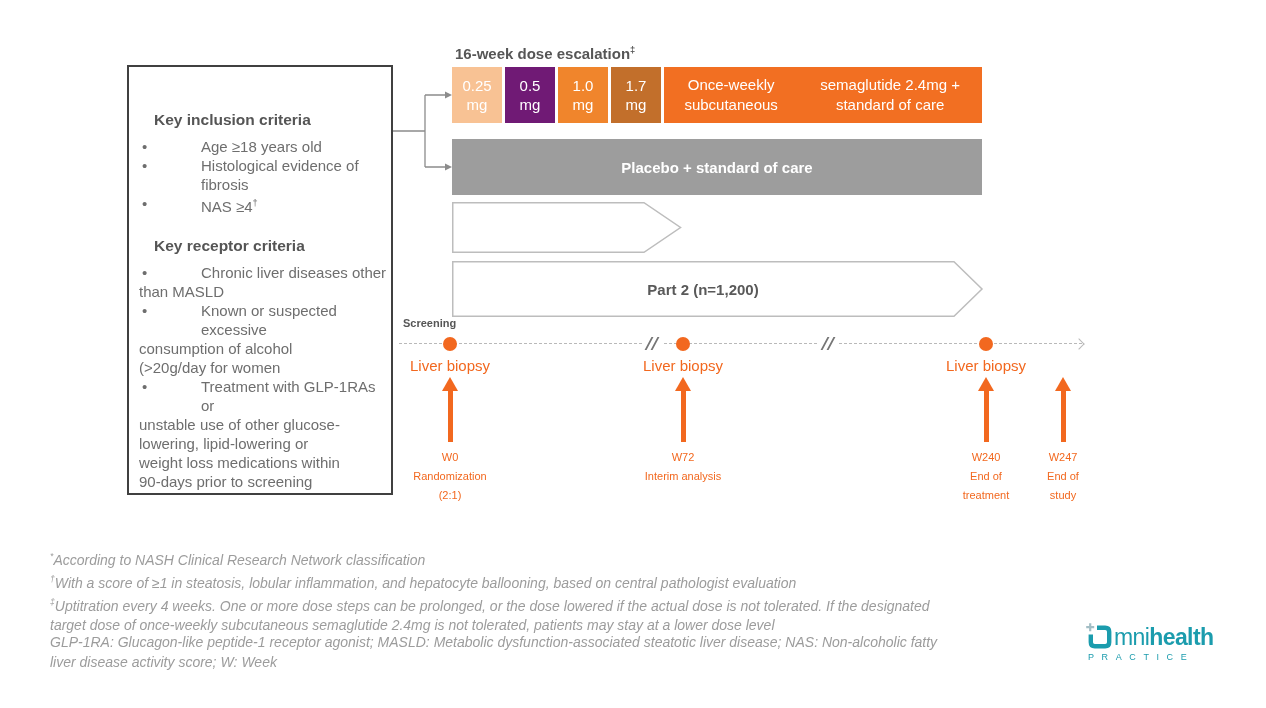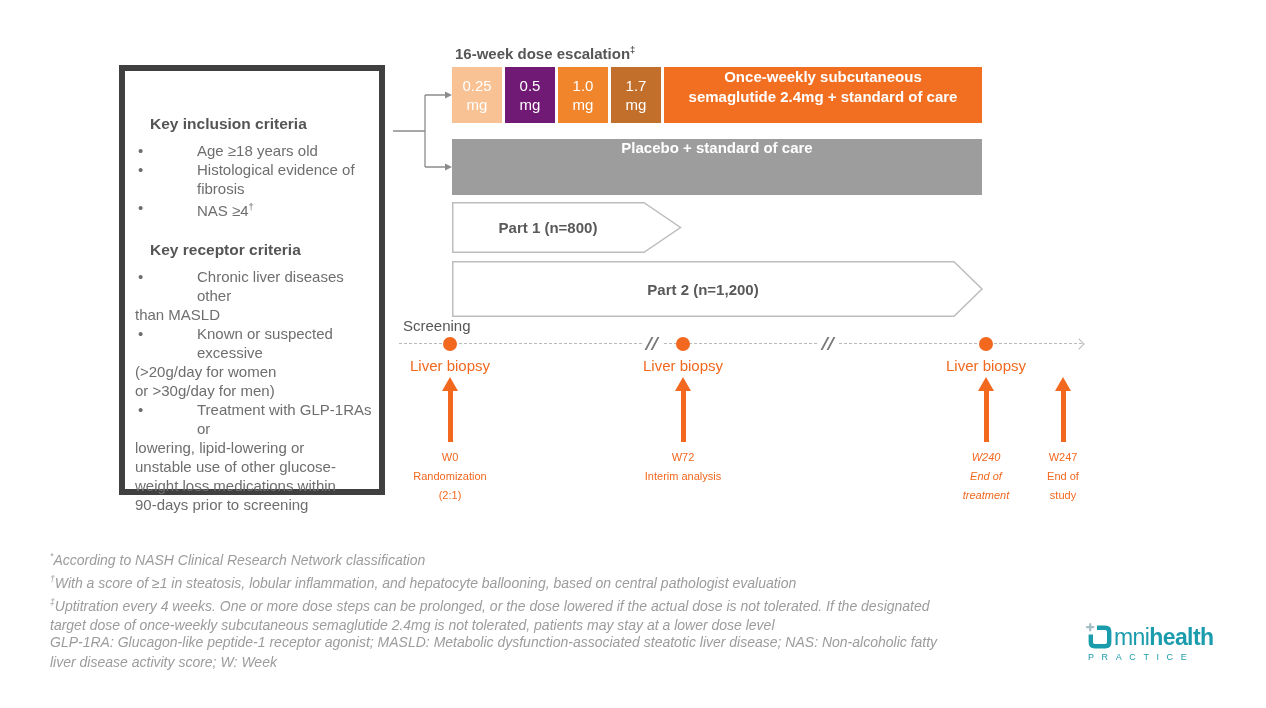--- a/index.html
+++ b/index.html
@@ -8,52 +8,52 @@
     --textgray:#6E6E6E;
     --darkgray:#565656;
     --linegray:#B9B9B9;
   }
   html,body{margin:0;padding:0;background:#fff;}
   body{font-family:"Liberation Sans",sans-serif;}
   #canvas{position:relative;width:1266px;height:708px;background:#fff;overflow:hidden;}
   sup{font-size:0.62em;}
 
   
-  .criteria-box{position:absolute;left:119px;top:65px;width:266px;height:430px;
-    border:6px solid #404040;box-sizing:border-box;color:var(--textgray);font-size:15px;}
+  .criteria-box{position:absolute;left:127px;top:65px;width:266px;height:430px;
+    border:2px solid #404040;box-sizing:border-box;color:var(--textgray);font-size:15px;}
   .crit-inner{padding:44px 4px 0 0;}
   .crit-heading{font-weight:bold;color:#555;padding-left:25px;margin-bottom:8px;font-size:15.5px;}
   .crit-heading.second{margin-top:21px;}
   .crit-line{line-height:19px;padding-left:10px;position:relative;}
   .crit-line.bullet{padding-left:72px;}
   .blt{position:absolute;left:13px;}
 
   
   .section-title{position:absolute;left:455px;top:45px;font-size:15px;font-weight:bold;color:var(--darkgray);}
 
   
   .arm-strip{position:absolute;left:452px;top:67px;width:530px;height:56px;display:flex;}
   #dose-steps{display:flex;gap:3px;margin-right:3px;}
   .dose-box{width:50px;flex:0 0 auto;color:#fff;font-weight:normal;font-size:15px;
     display:flex;flex-direction:column;align-items:center;justify-content:center;line-height:19px;text-align:center;}
-  .treatment-box{flex:1;display:flex;flex-direction:column;align-items:center;justify-content:flex-start;
-    color:#fff;font-weight:bold;font-size:15px;line-height:20px;text-align:center;}
+  .treatment-box{flex:1;display:flex;flex-direction:row;align-items:center;justify-content:flex-start;
+    color:#fff;font-weight:normal;font-size:15px;line-height:20px;text-align:center;}
   .placebo-box{position:absolute;left:452px;top:139px;width:530px;height:56px;color:#fff;font-weight:bold;
-    font-size:15px;display:flex;align-items:flex-start;justify-content:center;}
+    font-size:15px;display:flex;align-items:center;justify-content:center;}
 
   
   .part-svg{position:absolute;}
   .part-label{position:absolute;color:#595959;font-weight:bold;font-size:15px;
     display:flex;align-items:center;justify-content:center;}
 
   
   .connector-svg{position:absolute;left:393px;top:87px;}
 
   
-  .screening-label{position:absolute;left:403px;top:317px;font-size:15px;font-weight:normal;color:var(--darkgray);}
+  .screening-label{position:absolute;left:403px;top:317px;font-size:11px;font-weight:bold;color:var(--darkgray);}
   .tl-line{position:absolute;left:399px;top:343px;width:683px;border-top:1.5px dashed var(--linegray);}
   .tl-arrowhead{position:absolute;left:1075px;top:340px;width:7px;height:7px;
     border-top:1.5px solid var(--linegray);border-right:1.5px solid var(--linegray);transform:rotate(45deg);}
   .tl-dot{position:absolute;top:337px;width:14px;height:14px;border-radius:50%;background:var(--orange);}
   .tl-break{position:absolute;top:334px;width:20px;height:19px;background:#fff;
     display:flex;align-items:center;justify-content:center;gap:4px;}
   .tl-break i{display:block;width:1.8px;height:13px;background:#767676;transform:skewX(-28deg);}
   .biopsy-label{position:absolute;top:357px;width:120px;text-align:center;color:var(--orange);font-size:15px;}
   .ms-arrow{position:absolute;top:377px;width:16px;height:65px;display:flex;flex-direction:column;align-items:center;}
   .ms-arrow .head{width:0;height:0;border-left:8px solid transparent;border-right:8px solid transparent;
@@ -83,25 +83,25 @@
       <div id="inclusion-lines">
           <div class="crit-line bullet"><span class="blt">•</span>Age ≥18 years old</div>
           <div class="crit-line bullet"><span class="blt">•</span>Histological evidence of fibrosis</div>
           <div class="crit-line bullet"><span class="blt">•</span>NAS ≥4<sup>†</sup></div>
         </div>
       <div class="crit-heading second">Key receptor criteria</div>
       <div id="exclusion-lines">
           <div class="crit-line bullet"><span class="blt">•</span>Chronic liver diseases other</div>
           <div class="crit-line">than MASLD</div>
           <div class="crit-line bullet"><span class="blt">•</span>Known or suspected excessive</div>
+          <div class="crit-line">consumption of alcohol</div>
           <div class="crit-line">(&gt;20g/day for women</div>
-          <div class="crit-line">or &gt;30g/day for men)</div>
           <div class="crit-line bullet"><span class="blt">•</span>Treatment with GLP-1RAs or</div>
+          <div class="crit-line">unstable use of other glucose-</div>
           <div class="crit-line">lowering, lipid-lowering or</div>
-          <div class="crit-line">unstable use of other glucose-</div>
           <div class="crit-line">weight loss medications within</div>
           <div class="crit-line">90-days prior to screening</div>
         </div>
     </div>
   </div>
 
   <svg class="connector-svg" width="62" height="90">
     <path d="M0 44 H32 M32 8 V80 M32 8 H52 M32 80 H52" fill="none" stroke="#8C8C8C" stroke-width="1.3"></path>
     <path d="M52 4.5 L59 8 L52 11.5 Z" fill="#8C8C8C"></path>
     <path d="M52 76.5 L59 80 L52 83.5 Z" fill="#8C8C8C"></path>
@@ -136,21 +136,20 @@
     </div>
   </div>
 
   <div id="placebo-box" class="placebo-box" style="background: rgb(157, 157, 157);">
       <span>Placebo + standard of care</span>
     </div>
 
   <svg class="part-svg" style="left:452px;top:202px;" width="230" height="51">
     <polygon points="0.75,0.75 192,0.75 228.5,25.5 192,50.25 0.75,50.25" fill="#ffffff" stroke="#BDBDBD" stroke-width="1.5"></polygon>
   </svg>
-  <div class="part-label" style="left:452px;top:202px;width:192px;height:51px;">Part 1 (n=800)</div>
 
   <svg class="part-svg" style="left:452px;top:261px;" width="532" height="56">
     <polygon points="0.75,0.75 502,0.75 530,28 502,55.25 0.75,55.25" fill="#ffffff" stroke="#BDBDBD" stroke-width="1.5"></polygon>
   </svg>
   <div class="part-label" style="left:452px;top:261px;width:502px;height:56px;">Part 2 (n=1,200)</div>
 
   <div class="screening-label">Screening</div>
   <div class="tl-line"></div>
   <div class="tl-arrowhead"></div>
   <div id="timeline-layer">
@@ -174,21 +173,21 @@
       <div class="ms-labels" style="left: 608px;">
         <div>W72</div>
         <div>Interim analysis</div>
       </div>
       <div class="tl-dot" style="left: 979px;"></div>
       <div class="biopsy-label" style="left: 926px;">Liver biopsy</div>
       <div class="ms-arrow" style="left: 978px;">
         <div class="head"></div>
         <div class="stem"></div>
       </div>
-      <div class="ms-labels" style="left: 911px; font-style: italic;">
+      <div class="ms-labels" style="left: 911px;">
         <div>W240</div>
         <div>End of</div>
         <div>treatment</div>
       </div>
       <div class="ms-arrow" style="left: 1055px;">
         <div class="head"></div>
         <div class="stem"></div>
       </div>
       <div class="ms-labels" style="left: 988px;">
         <div>W247</div>

